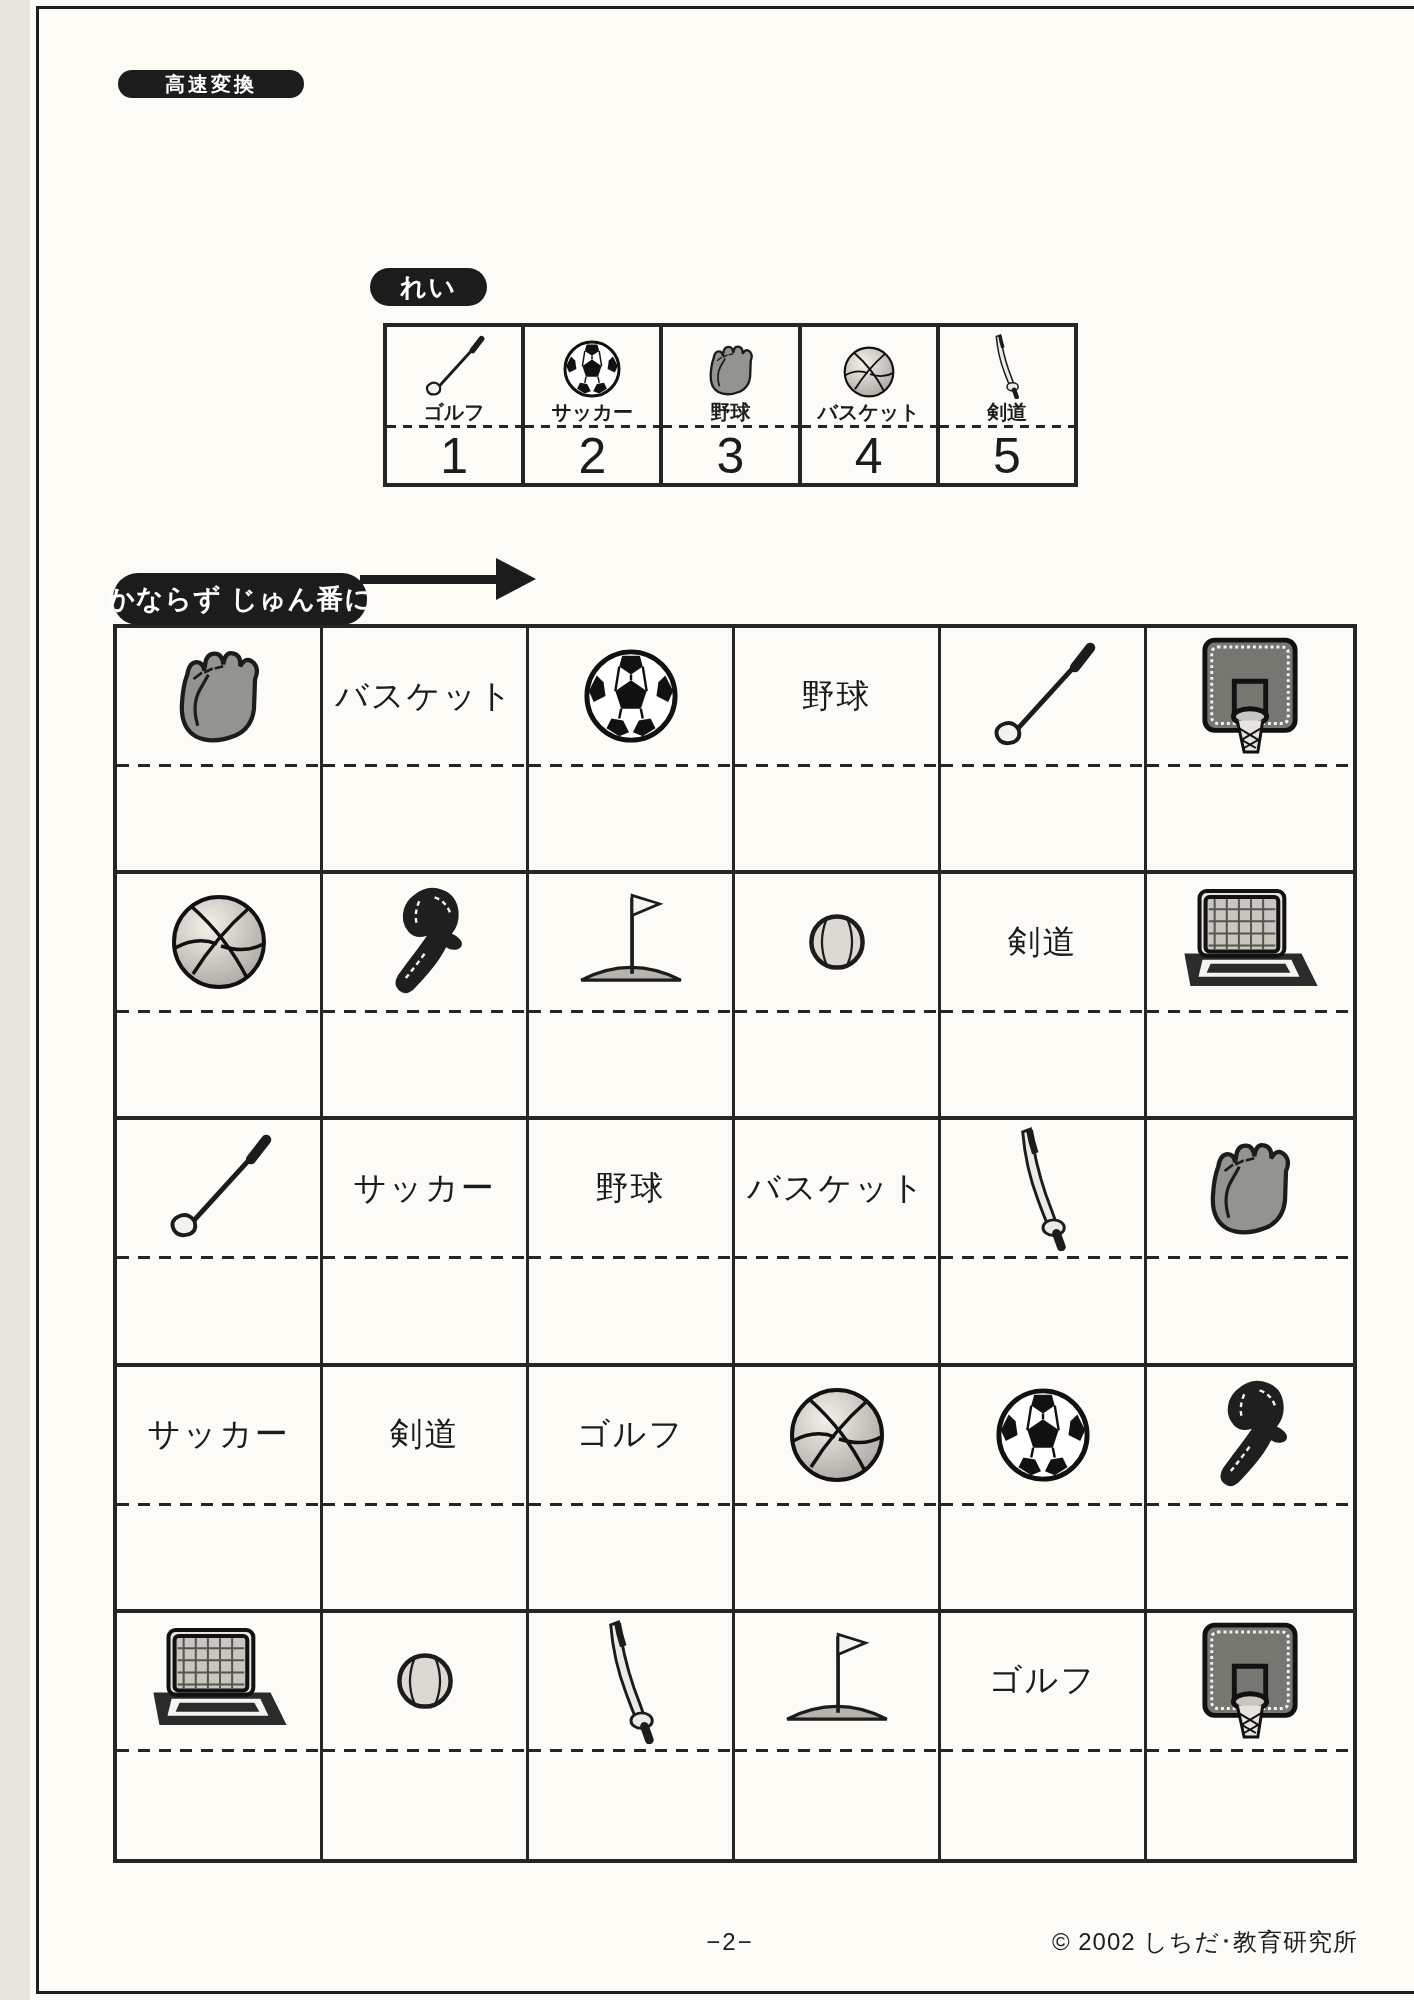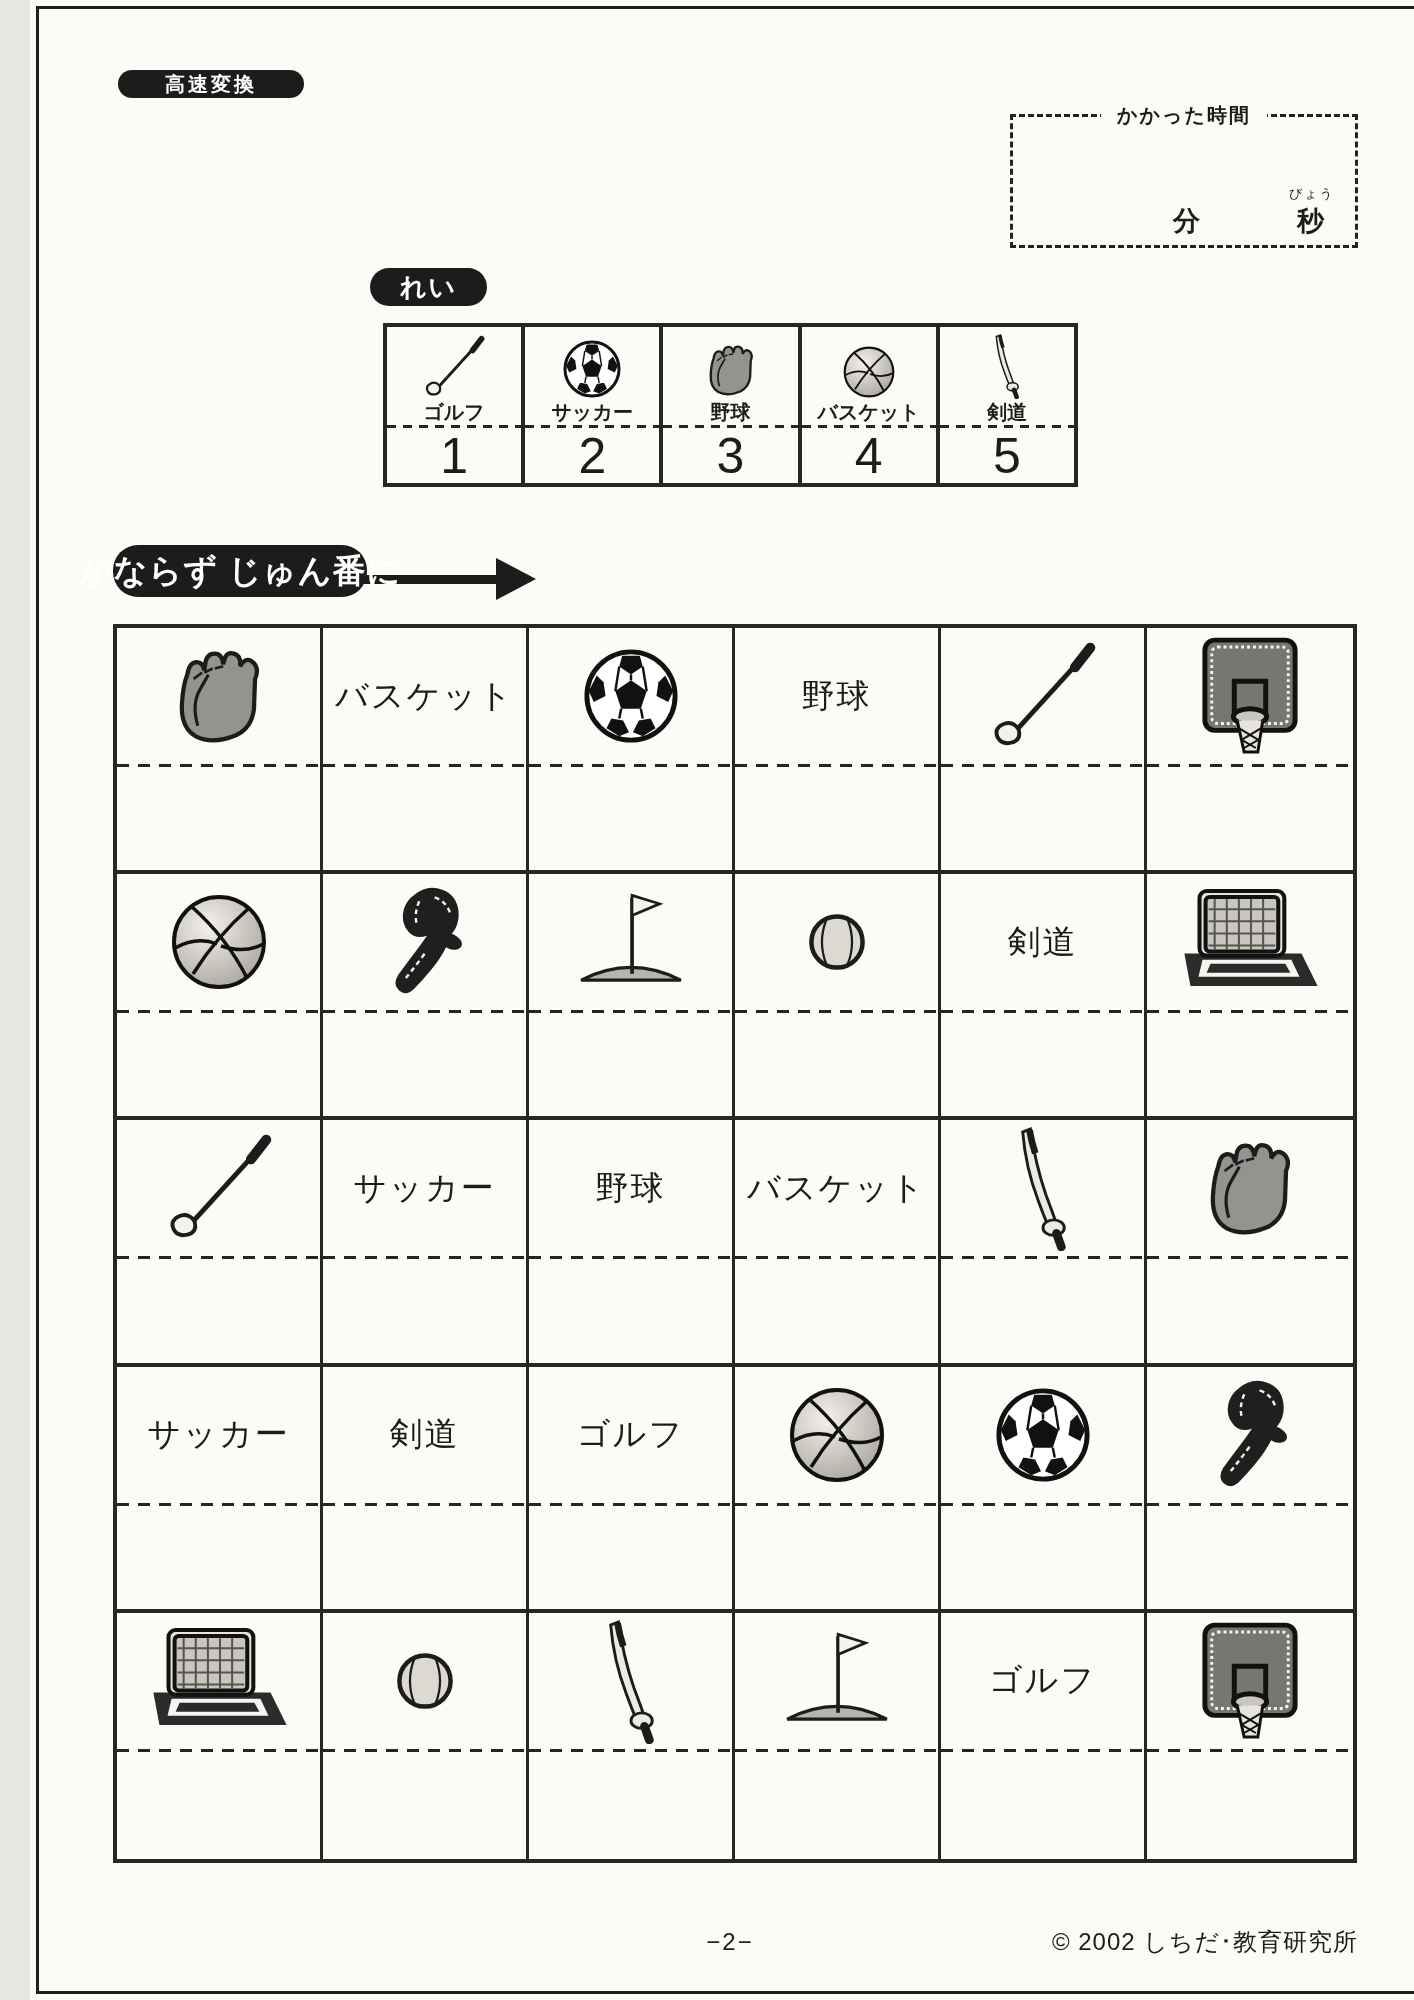--- a/index.html
+++ b/index.html
@@ -5,21 +5,21 @@
   html,body{margin:0;padding:0;background:#e8e6e1;}
   .canvas{position:relative;width:1414px;height:2000px;background:#fcfbf6;overflow:hidden;
           font-family:"Liberation Sans","DejaVu Sans",sans-serif;color:#1c1c1c;margin-left:30px;}
   .page-frame{position:absolute;left:6px;top:6px;right:6px;bottom:6px;border:3px solid #1e1e1e;}
 
   
   .pill{position:absolute;background:#1c1c1c;color:#fff;display:flex;align-items:center;justify-content:center;
         font-weight:bold;white-space:nowrap;}
   .tag-pill{left:88px;top:70px;width:186px;height:28px;border-radius:15px;font-size:20px;letter-spacing:3px;}
   .rei-pill{left:340px;top:268px;width:117px;height:38px;border-radius:20px;font-size:26px;letter-spacing:2px;}
-  .order-pill{left:83px;top:545px;width:254px;height:52px;border-radius:25px;font-size:33px;letter-spacing:1px;z-index:2;}
+  .order-pill{left:83px;top:573px;width:254px;height:52px;border-radius:25px;font-size:27px;letter-spacing:1px;z-index:2;}
 
   
   .instruction-box{position:absolute;left:85px;top:112px;width:633px;height:92px;border:4px dotted #3c3c3c;
                    display:flex;align-items:center;padding-left:20px;box-sizing:border-box;}
   .instruction-box span{font-size:27px;font-weight:bold;letter-spacing:2px;}
 
   
   .time-box{position:absolute;left:980px;top:114px;width:348px;height:134px;border:3px dashed #222;box-sizing:border-box;}
   .time-title{position:absolute;left:50%;top:-15px;transform:translateX(-50%);background:#fcfbf6;
               padding:0 16px;font-size:20px;font-weight:bold;letter-spacing:2px;white-space:nowrap;}
@@ -81,26 +81,20 @@
 <body>
 
 <div class="canvas">
   <div class="page-frame"></div>
 
   <div class="pill tag-pill">
     <span>高速変換</span>
   </div>
 
 
-  <div class="time-box">
-    <span class="time-title">かかった時間</span>
-    <span class="sec-furi">びょう</span>
-    <span class="min-label">分</span>
-    <span class="sec-label">秒</span>
-  </div>
 
   <div class="pill rei-pill">
     <span>れい</span>
   </div>
 
   <div class="example-table" id="example-table">
       <div class="ex-cell">
         <div class="ex-iconarea">
           <span class="cell-icon icon-golf-club">
             <svg viewBox="0 0 110 100">

